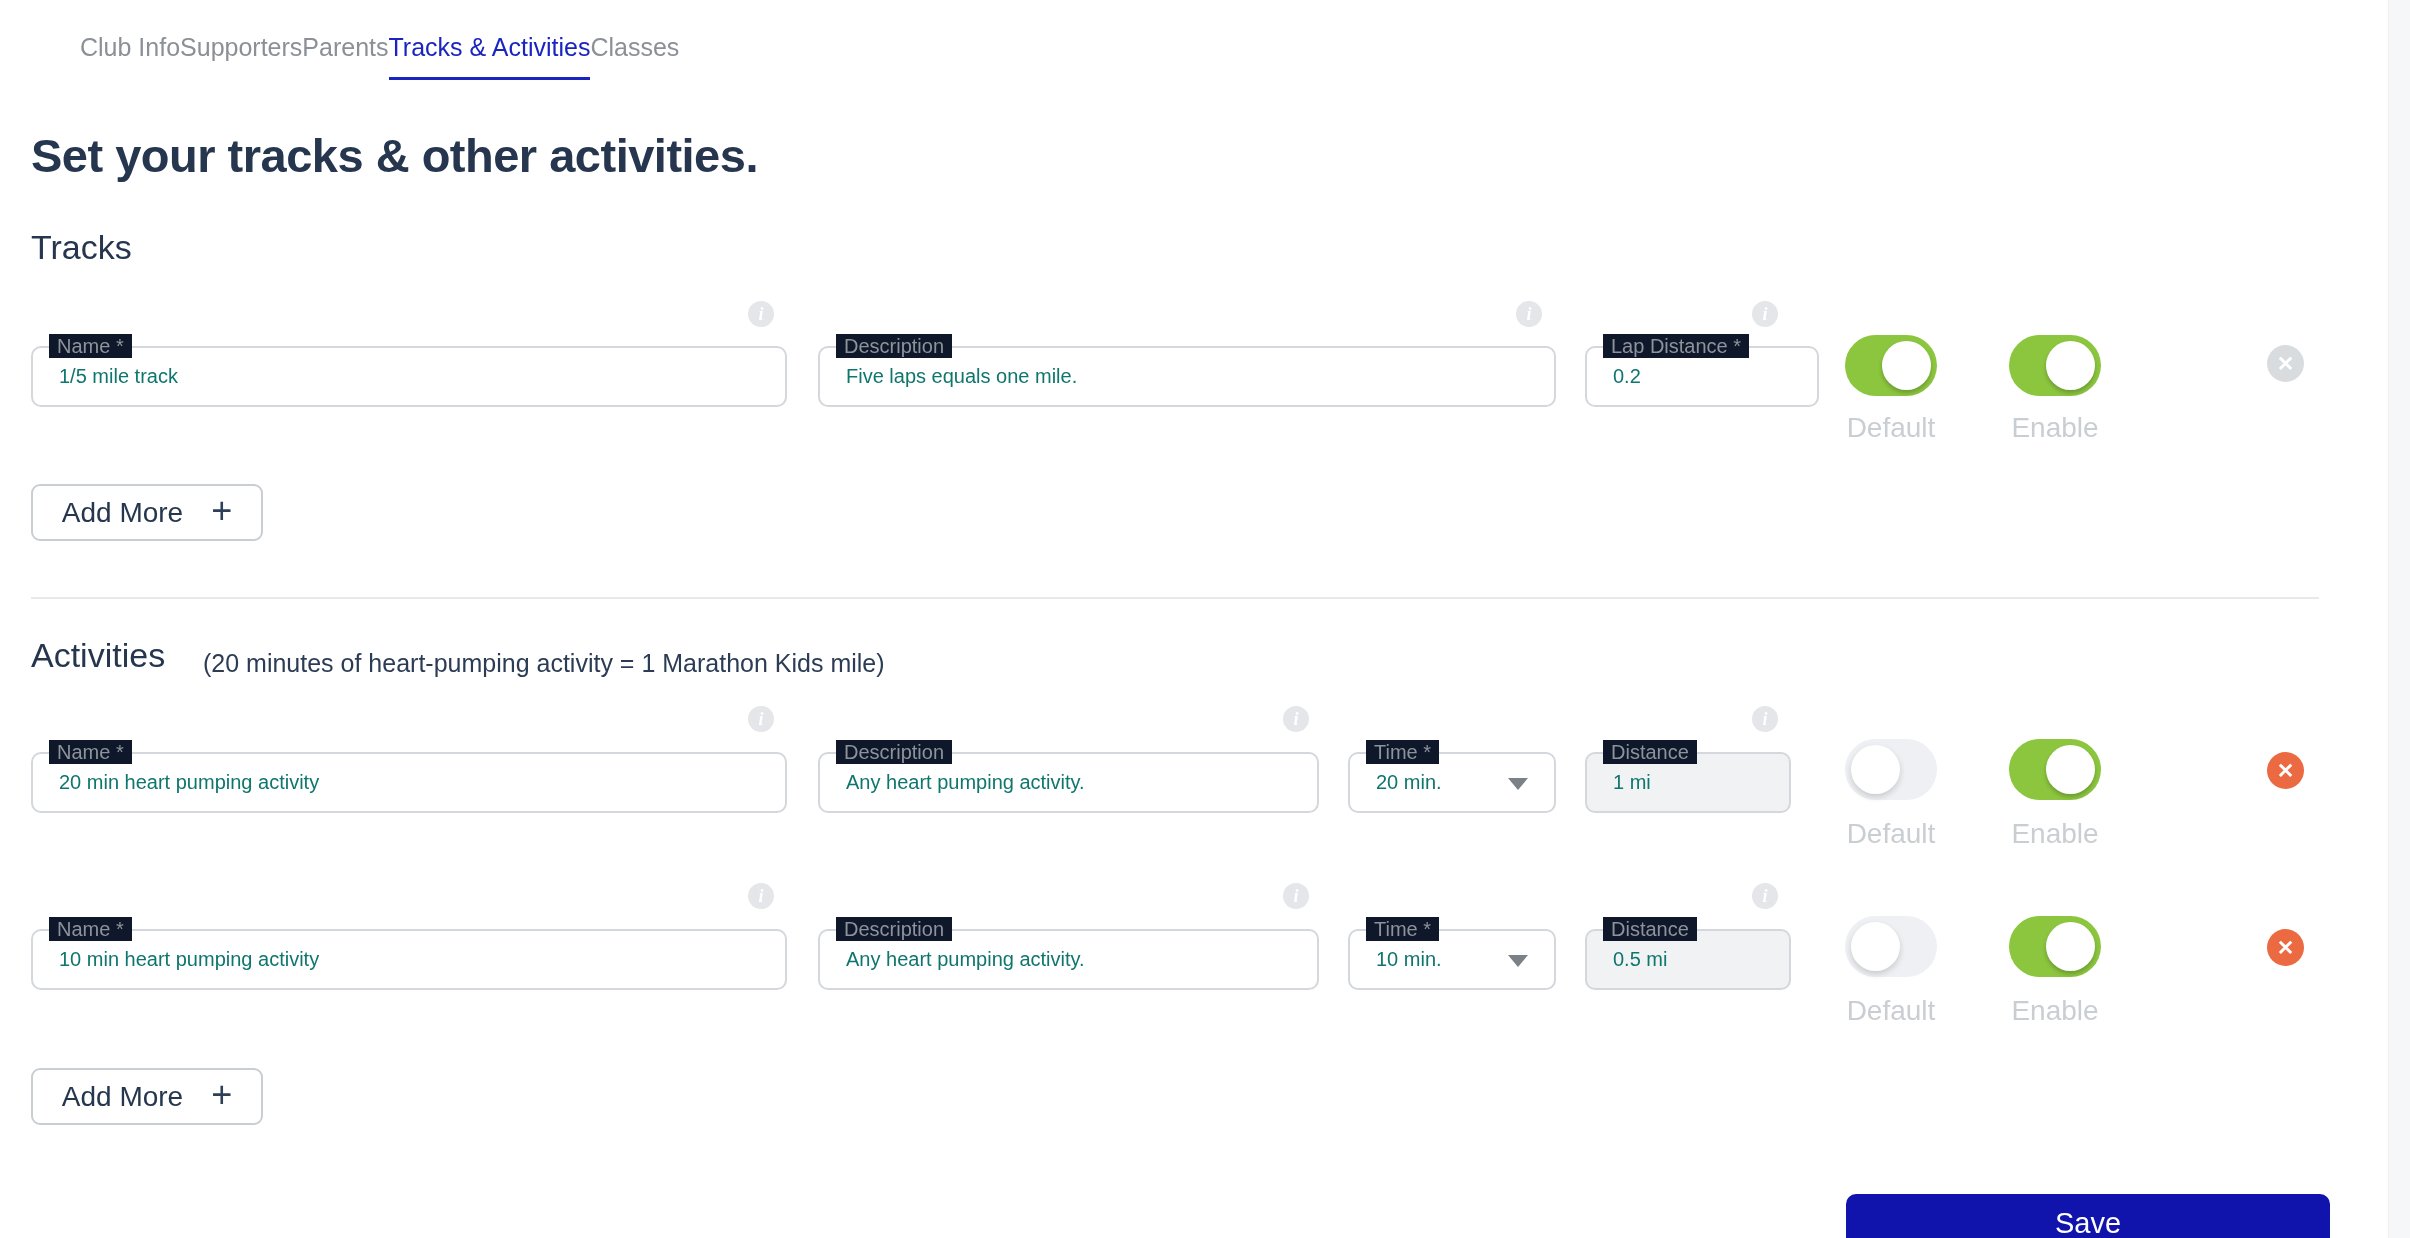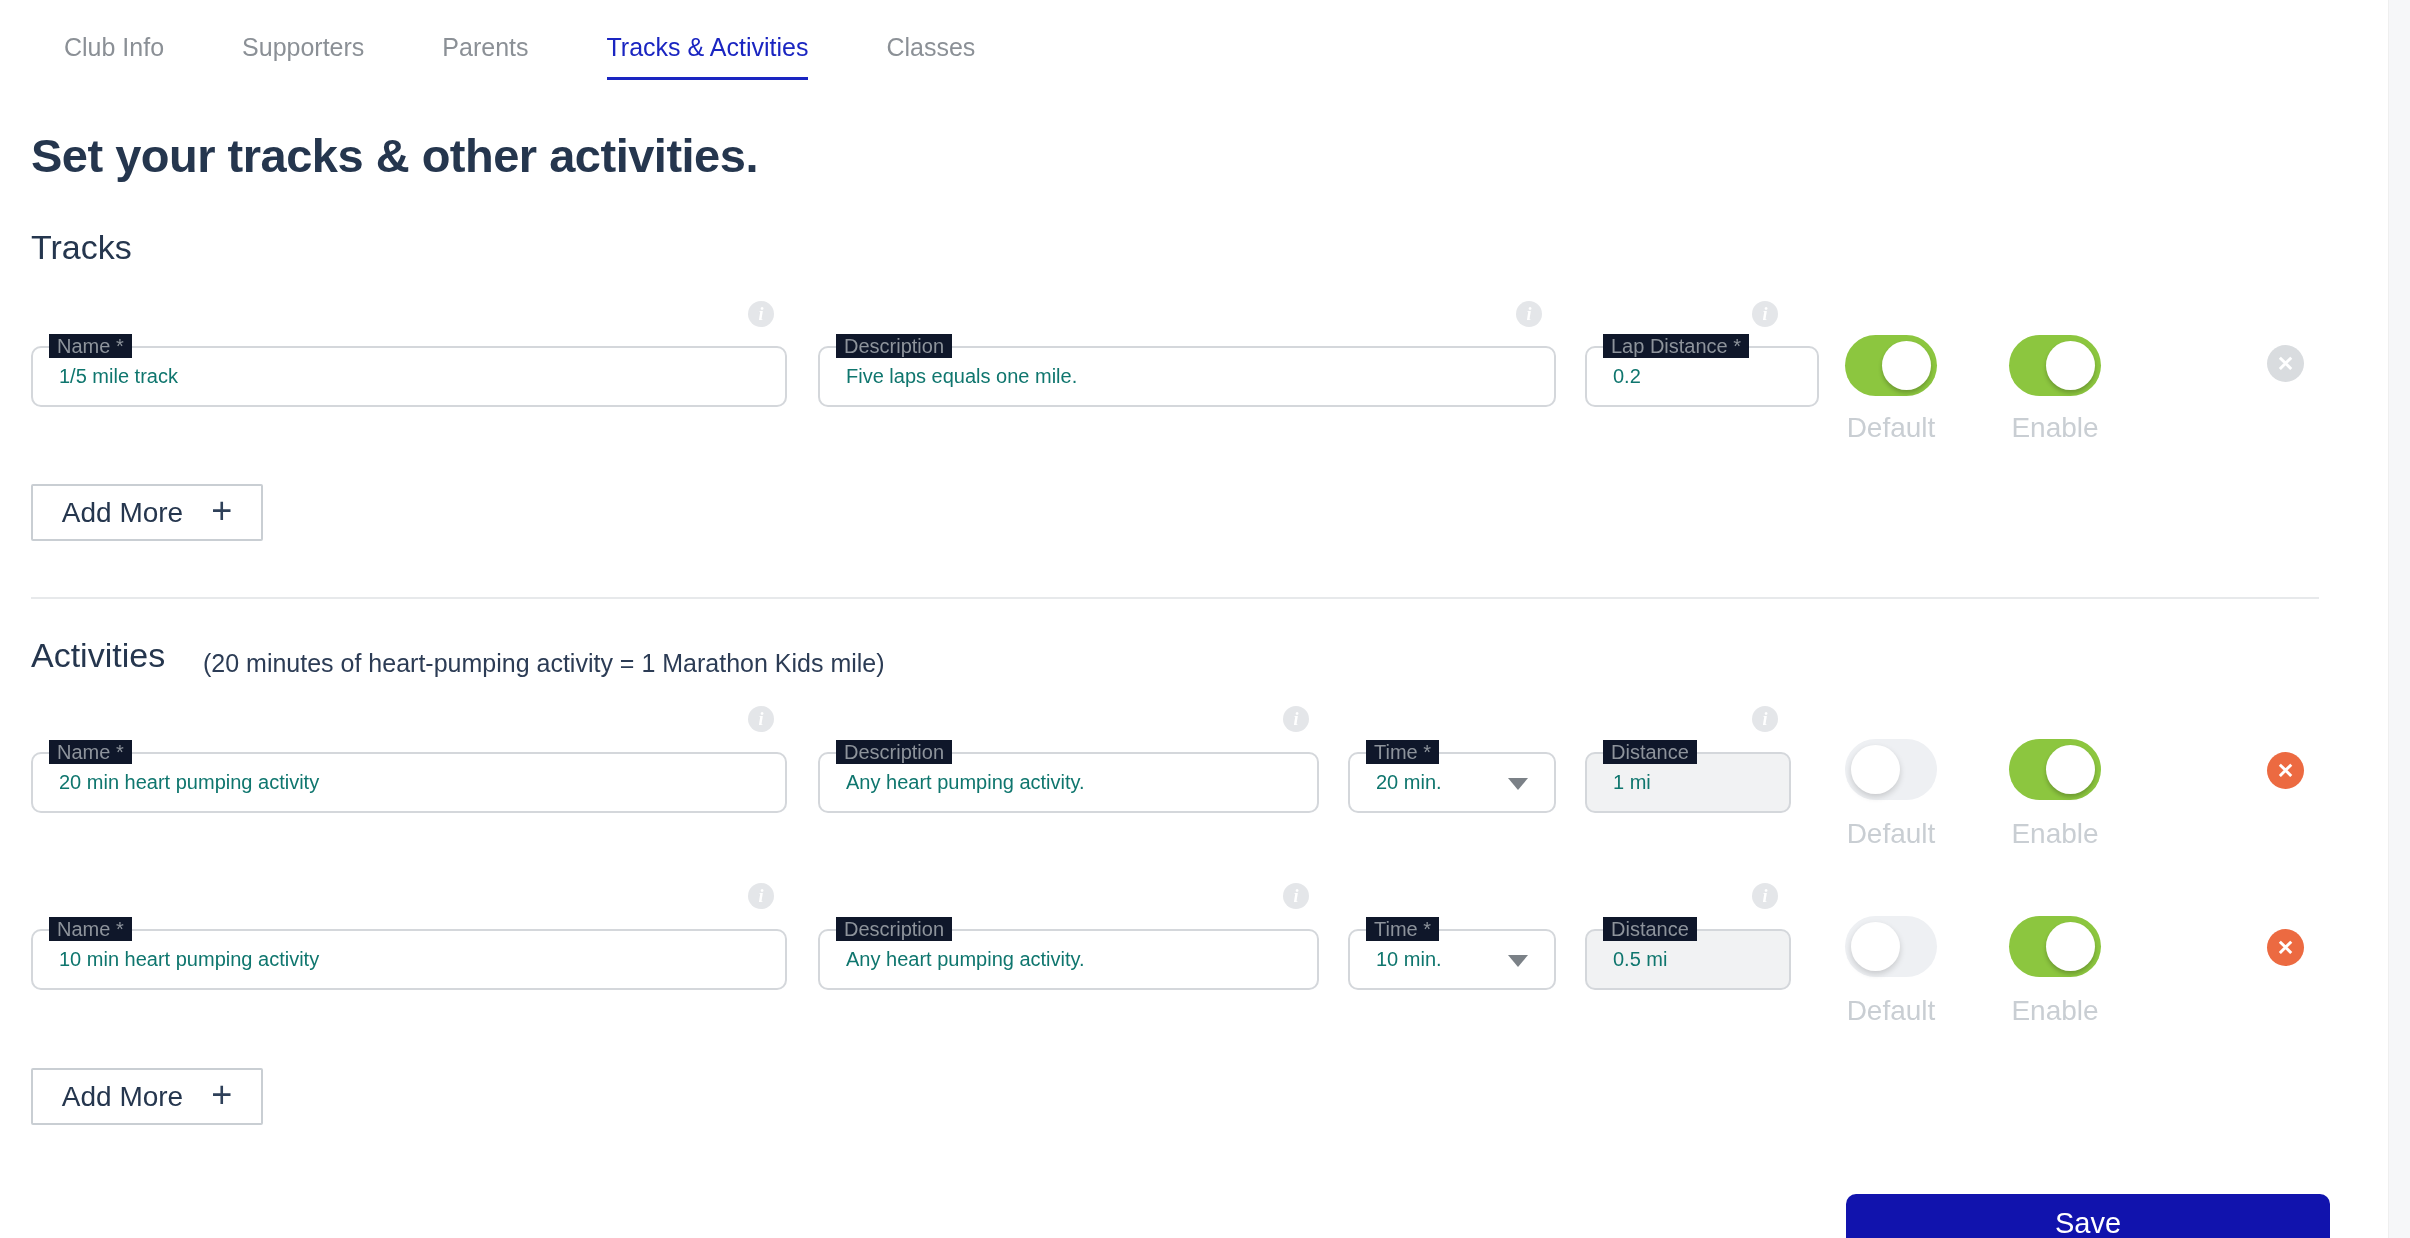--- a/index.html
+++ b/index.html
@@ -2,21 +2,21 @@
 <html><head>
 <meta charset="utf-8">
 <style>
   html,body{margin:0;padding:0;}
   body{
     width:2410px;height:1238px;position:relative;overflow:hidden;
     background:#ffffff;font-family:"Liberation Sans",sans-serif;
     -webkit-font-smoothing:antialiased;
   }
   
-  .tabbar{position:absolute;top:33px;left:64px;display:flex;gap:78px;}
+  .tabbar{position:absolute;top:33px;left:80px;display:flex;}
   .tab{font-size:25px;color:#8b9096;padding-bottom:15px;border-bottom:3px solid transparent;cursor:pointer;white-space:nowrap;}
   .tab.active{color:#1a25c1;border-bottom-color:#1a25c1;}
   
   .h1{position:absolute;left:31px;top:128px;font-size:47px;font-weight:bold;color:#25364e;letter-spacing:-0.5px;}
   .h2{position:absolute;left:31px;font-size:34px;color:#25364e;}
   .subtitle{position:absolute;left:203px;top:649px;font-size:25px;color:#2c3c55;}
   
   .field{position:absolute;height:61px;border:2px solid #d4d7db;border-radius:10px;background:#fff;box-sizing:border-box;}
   .field.disabled{background:#f1f2f3;}
   .flabel{position:absolute;top:-14px;left:16px;background:#0f172a;padding:0 8px;font-size:20px;color:#8d939b;white-space:nowrap;line-height:24px;}
@@ -26,21 +26,21 @@
   .toggle{position:absolute;width:92px;height:61px;border-radius:31px;background:#eef0f3;cursor:pointer;}
   .toggle .knob{position:absolute;left:6px;top:6px;width:49px;height:49px;border-radius:50%;background:#fff;box-shadow:0 3px 6px rgba(0,0,0,0.16);}
   .toggle.on{background:#8cc63f;}
   .toggle.on .knob{left:auto;right:6px;box-shadow:0 3px 4px rgba(0,0,0,0.22);}
   .tlabel{position:absolute;width:92px;text-align:center;font-size:28px;color:#c9ced3;white-space:nowrap;}
   
   .info{position:absolute;width:26px;height:26px;border-radius:50%;background:#e4e6e9;color:#fff;font-size:18px;line-height:26px;text-align:center;font-weight:bold;font-style:italic;font-family:"Liberation Serif",serif;cursor:pointer;}
   .close{position:absolute;width:37px;height:37px;border-radius:50%;color:#fff;text-align:center;line-height:37px;font-size:21px;font-weight:bold;cursor:pointer;}
   .close.gray{background:#d9dcdf;}
   .close.red{background:#ec6a41;}
-  .addmore{position:absolute;left:31px;width:232px;height:57px;box-sizing:border-box;border:2px solid #c9ced3;border-radius:2px;background:#fff;display:flex;align-items:center;justify-content:center;gap:28px;font-size:28px;color:#25364e;cursor:pointer;}
+  .addmore{position:absolute;left:31px;width:232px;height:57px;box-sizing:border-box;border:2px solid #c9ced3;border-radius:9px;background:#fff;display:flex;align-items:center;justify-content:center;gap:28px;font-size:28px;color:#25364e;cursor:pointer;}
   .addmore .plus{font-size:36px;color:#2e4059;margin-top:-3px;}
   .divider{position:absolute;left:31px;top:597px;width:2288px;height:2px;background:#e7e9eb;}
   .save{position:absolute;left:1846px;top:1149px;width:484px;height:59px;background:#1113ad;border-radius:10px;color:#fff;font-size:29px;display:flex;align-items:center;justify-content:center;cursor:pointer;margin-top:45px;}
   .gutter{position:absolute;right:0;top:0;width:21px;height:1238px;background:#f6f7f9;border-left:1px solid #efefef;}
 </style>
 </head>
 <body>
 
 <div class="tabbar">
   <div class="tab">Club Info</div>

